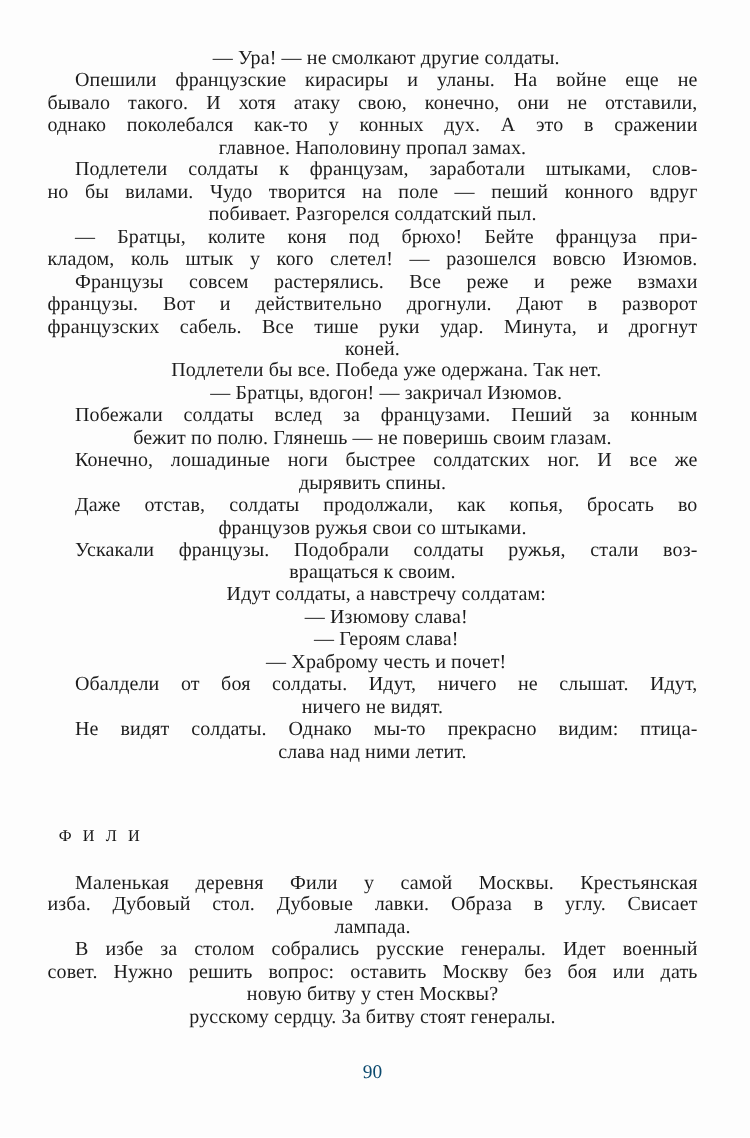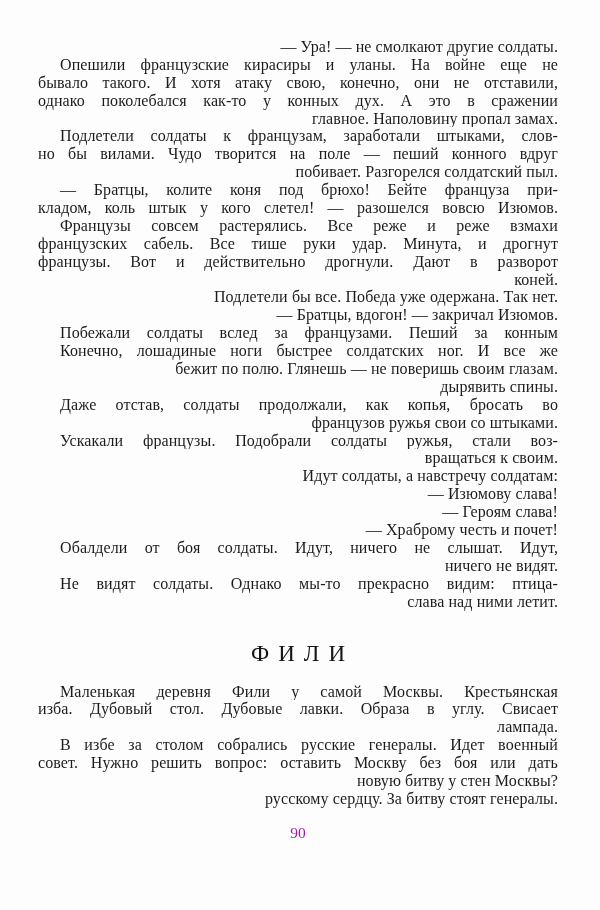--- a/index.html
+++ b/index.html
@@ -20,76 +20,76 @@
     position: absolute;
     left: 38px;
     top: 38px;
     width: 520px;
   }
   .line {
     font-size: 16px;
     line-height: 17.9px;
     height: 17.9px;
     overflow: hidden;
-    text-align: right;
+    text-align: center;
     white-space: normal;
     letter-spacing: 0.1px;
   }
   .line.just {
     text-align: justify;
     text-align-last: justify;
   }
   .line.indent {
     padding-left: 22px;
   }
   .chapter-heading {
-    margin-top: 31px;
+    margin-top: 46px;
     margin-bottom: 18px;
-    font-size: 23px;
+    font-size: 13px;
     line-height: 23px;
     height: 23px;
-    text-align: center;
+    text-align: left;
     letter-spacing: 9px;
     text-indent: 9px;
     font-weight: 400;
     color: #161616;
   }
   .page-number {
-    margin-top: 16px;
+    margin-top: 26px;
     font-size: 15.5px;
     line-height: 18px;
     text-align: center;
-    color: #a21caf;
+    color: #0c4a6e;
   }
 </style>
 </head>
 <body>
 
 <div class="page">
   <div class="column">
     <div>
         <div class="line indent">— Ура! — не смолкают другие солдаты.</div>
         <div class="line indent just">Опешили французские кирасиры и уланы. На войне еще не</div>
         <div class="line just">бывало такого. И хотя атаку свою, конечно, они не отставили,</div>
         <div class="line just">однако поколебался как-то у конных дух. А это в сражении</div>
         <div class="line">главное. Наполовину пропал замах.</div>
         <div class="line indent just">Подлетели солдаты к французам, заработали штыками, слов-</div>
         <div class="line just">но бы вилами. Чудо творится на поле — пеший конного вдруг</div>
         <div class="line">побивает. Разгорелся солдатский пыл.</div>
         <div class="line indent just">— Братцы, колите коня под брюхо! Бейте француза при-</div>
         <div class="line just">кладом, коль штык у кого слетел! — разошелся вовсю Изюмов.</div>
         <div class="line indent just">Французы совсем растерялись. Все реже и реже взмахи</div>
+        <div class="line just">французы. Вот и действительно дрогнули. Дают в разворот</div>
         <div class="line just">французских сабель. Все тише руки удар. Минута, и дрогнут</div>
-        <div class="line just">французы. Вот и действительно дрогнули. Дают в разворот</div>
         <div class="line">коней.</div>
         <div class="line indent">Подлетели бы все. Победа уже одержана. Так нет.</div>
         <div class="line indent">— Братцы, вдогон! — закричал Изюмов.</div>
         <div class="line indent just">Побежали солдаты вслед за французами. Пеший за конным</div>
+        <div class="line">бежит по полю. Глянешь — не поверишь своим глазам.</div>
         <div class="line indent just">Конечно, лошадиные ноги быстрее солдатских ног. И все же</div>
-        <div class="line">бежит по полю. Глянешь — не поверишь своим глазам.</div>
         <div class="line">дырявить спины.</div>
         <div class="line indent just">Даже отстав, солдаты продолжали, как копья, бросать во</div>
         <div class="line">французов ружья свои со штыками.</div>
         <div class="line indent just">Ускакали французы. Подобрали солдаты ружья, стали воз-</div>
         <div class="line">вращаться к своим.</div>
         <div class="line indent">Идут солдаты, а навстречу солдатам:</div>
         <div class="line indent">— Изюмову слава!</div>
         <div class="line indent">— Героям слава!</div>
         <div class="line indent">— Храброму честь и почет!</div>
         <div class="line indent just">Обалдели от боя солдаты. Идут, ничего не слышат. Идут,</div>

